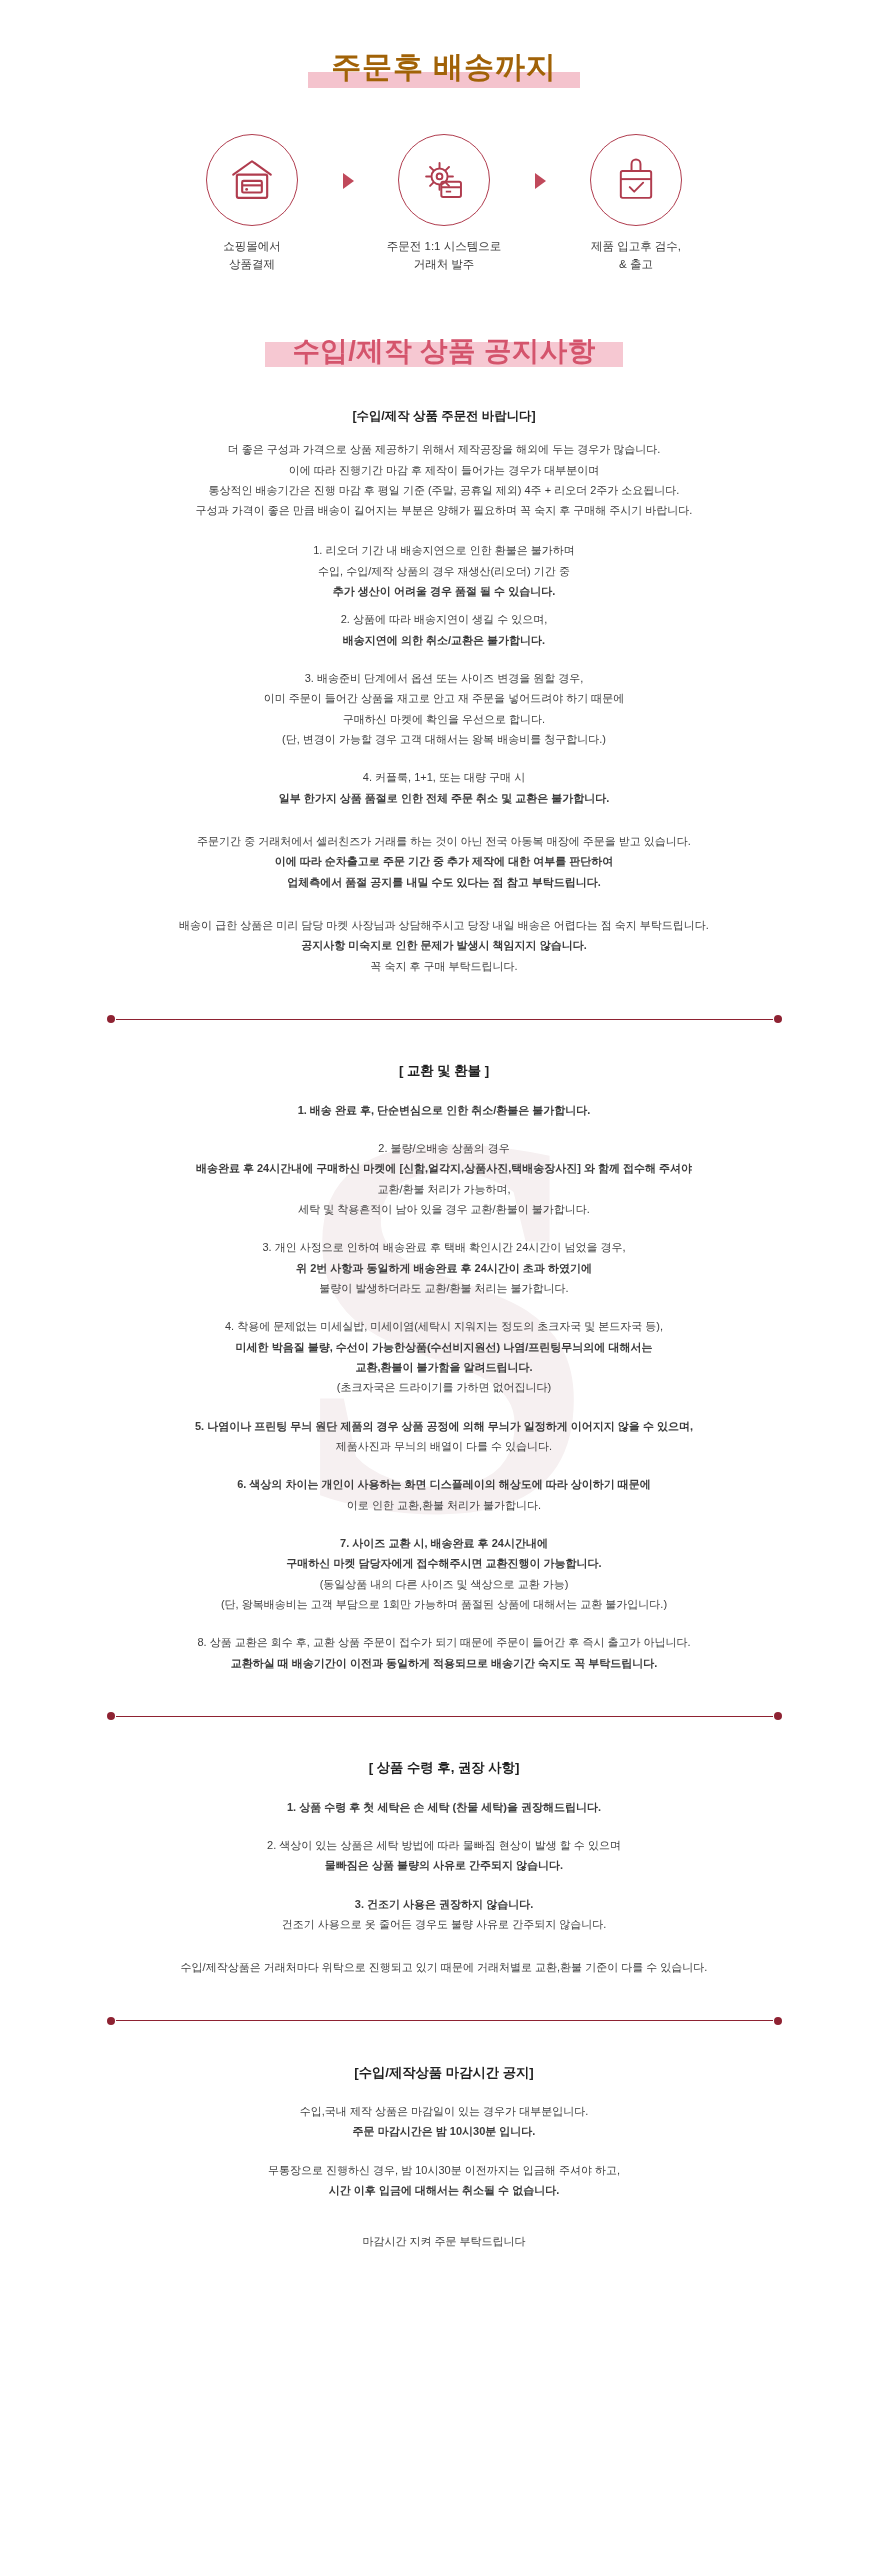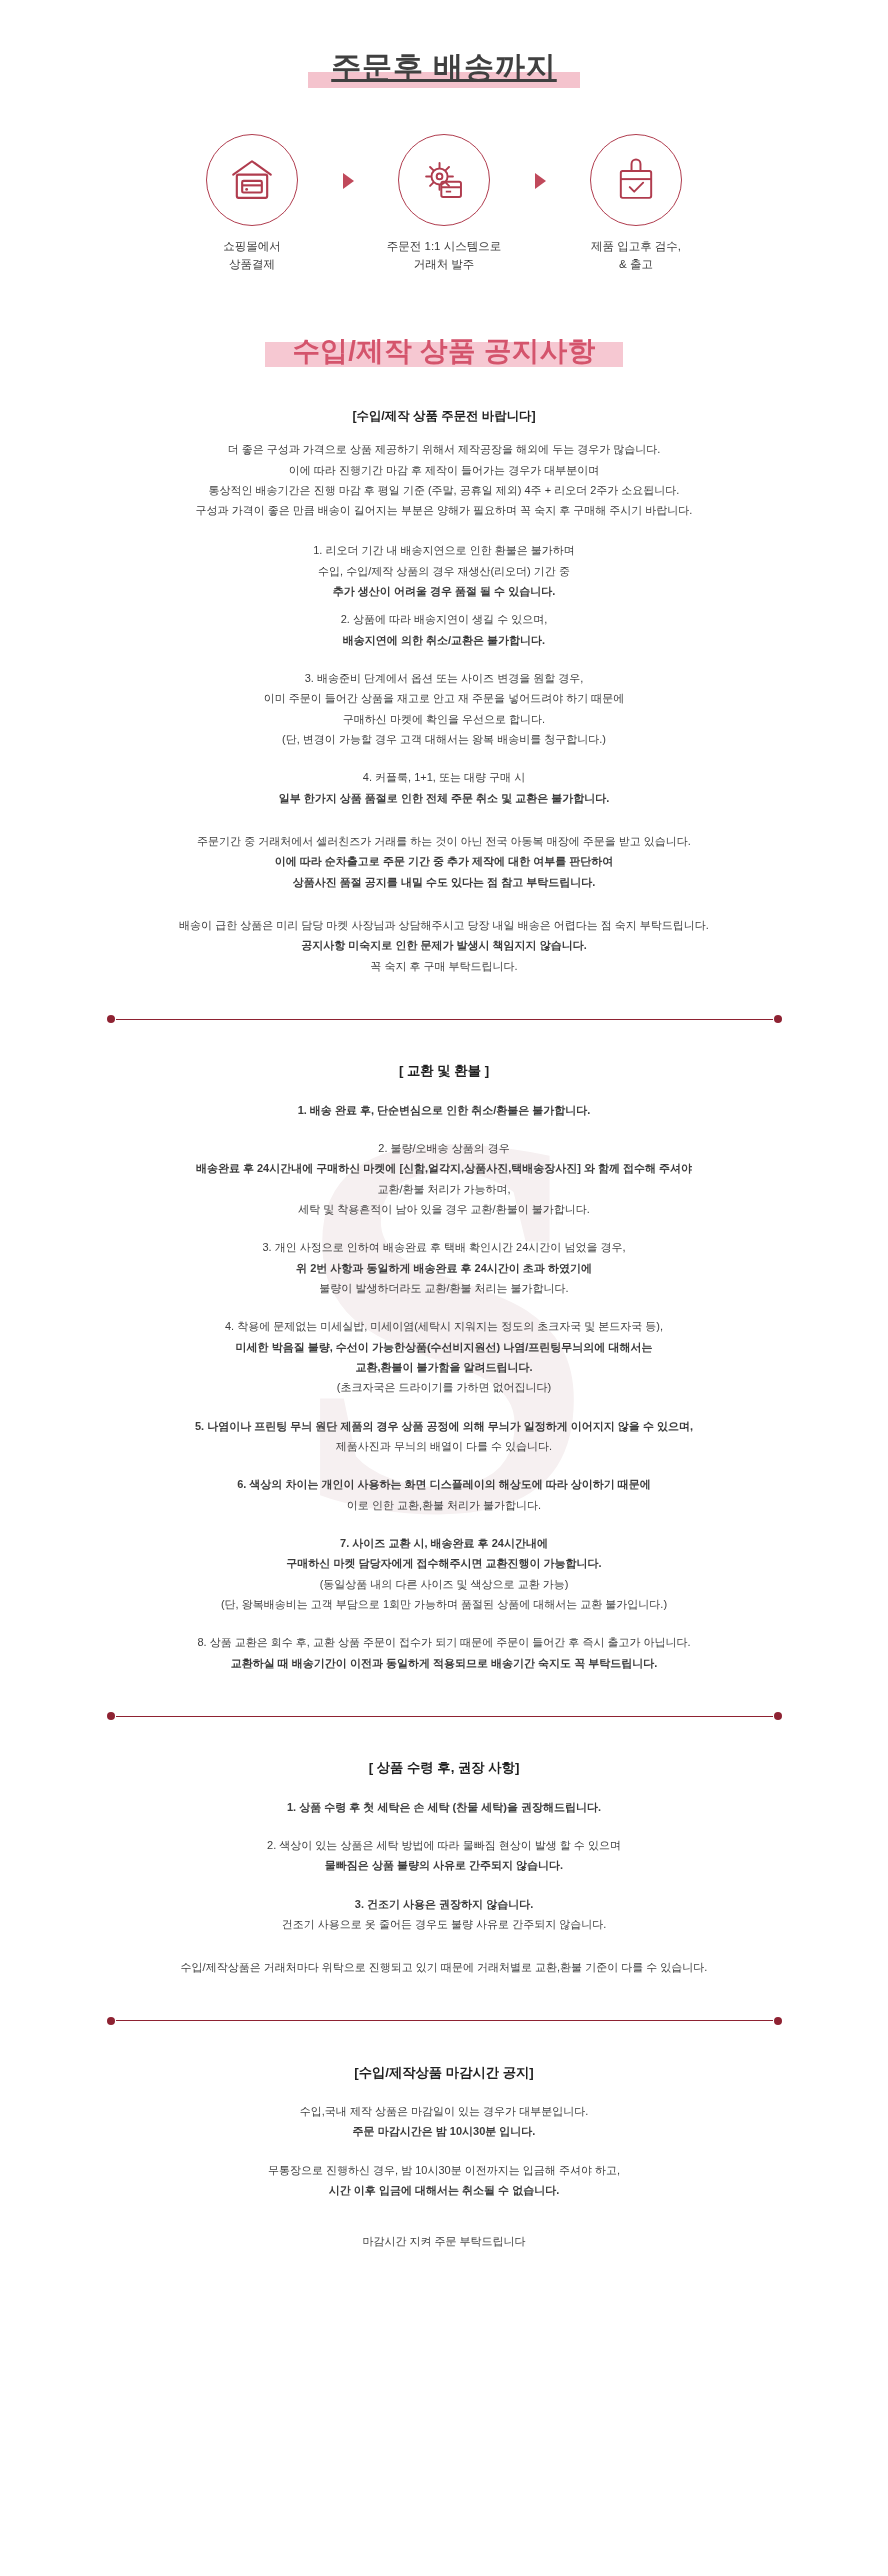--- a/index.html
+++ b/index.html
@@ -49,22 +49,21 @@
     height: 16px;
     background: #f4c3cd;
     z-index: 0;
   }
   .banner .txt {
     position: relative;
     z-index: 1;
     font-size: 30px;
     font-weight: bold;
     letter-spacing: 0.9px;
-    color: #404040;
-    text-decoration: underline;
+    color: #a16207;
   }
 
   
   .steps {
     margin-top: 41px;
     display: flex;
     justify-content: center;
     align-items: flex-start;
     gap: 16px;
   }
@@ -273,21 +272,21 @@
           </div>
           <div style="margin-top: 18px;">
             <p class="ln">4. 커플룩, 1+1, 또는 대량 구매 시</p>
             <p class="ln red">일부 한가지 상품 품절로 인한 전체 주문 취소 및 교환은 불가합니다.</p>
           </div>
         </div>
       <div class="spacer-lg"></div>
       <div id="notice-outro1">
           <p class="ln">주문기간 중 거래처에서 셀러친즈가 거래를 하는 것이 아닌 전국 아동복 매장에 주문을 받고 있습니다.</p>
           <p class="ln red">이에 따라 순차출고로 주문 기간 중 추가 제작에 대한 여부를 판단하여</p>
-          <p class="ln red">상품사진 품절 공지를 내밀 수도 있다는 점 참고 부탁드립니다.</p>
+          <p class="ln red">업체측에서 품절 공지를 내밀 수도 있다는 점 참고 부탁드립니다.</p>
         </div>
       <div class="spacer-lg"></div>
       <div id="notice-outro2">
           <p class="ln">배송이 급한 상품은 미리 담당 마켓 사장님과 상담해주시고 당장 내일 배송은 어렵다는 점 숙지 부탁드립니다.</p>
           <p class="ln red">공지사항 미숙지로 인한 문제가 발생시 책임지지 않습니다.</p>
           <p class="ln">꼭 숙지 후 구매 부탁드립니다.</p>
         </div>
     </div>
 
     <div class="divider">

